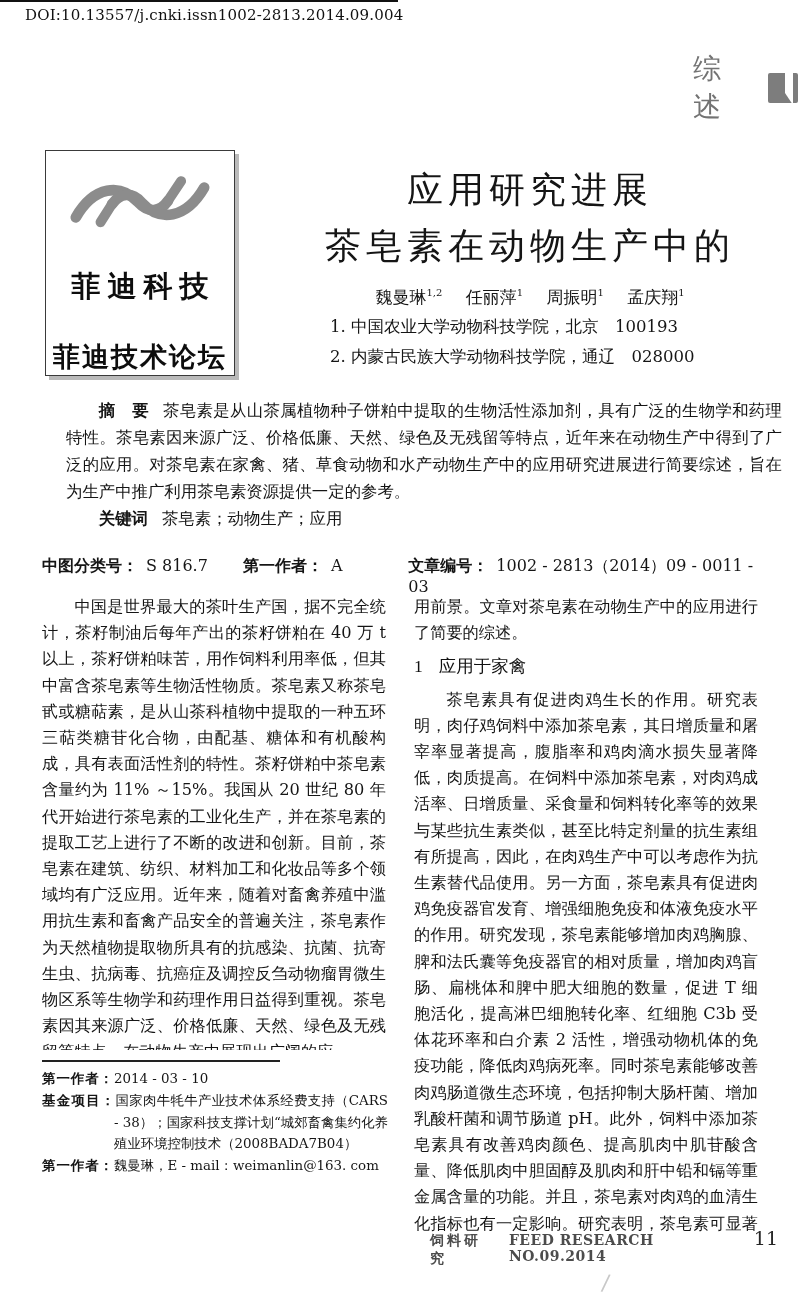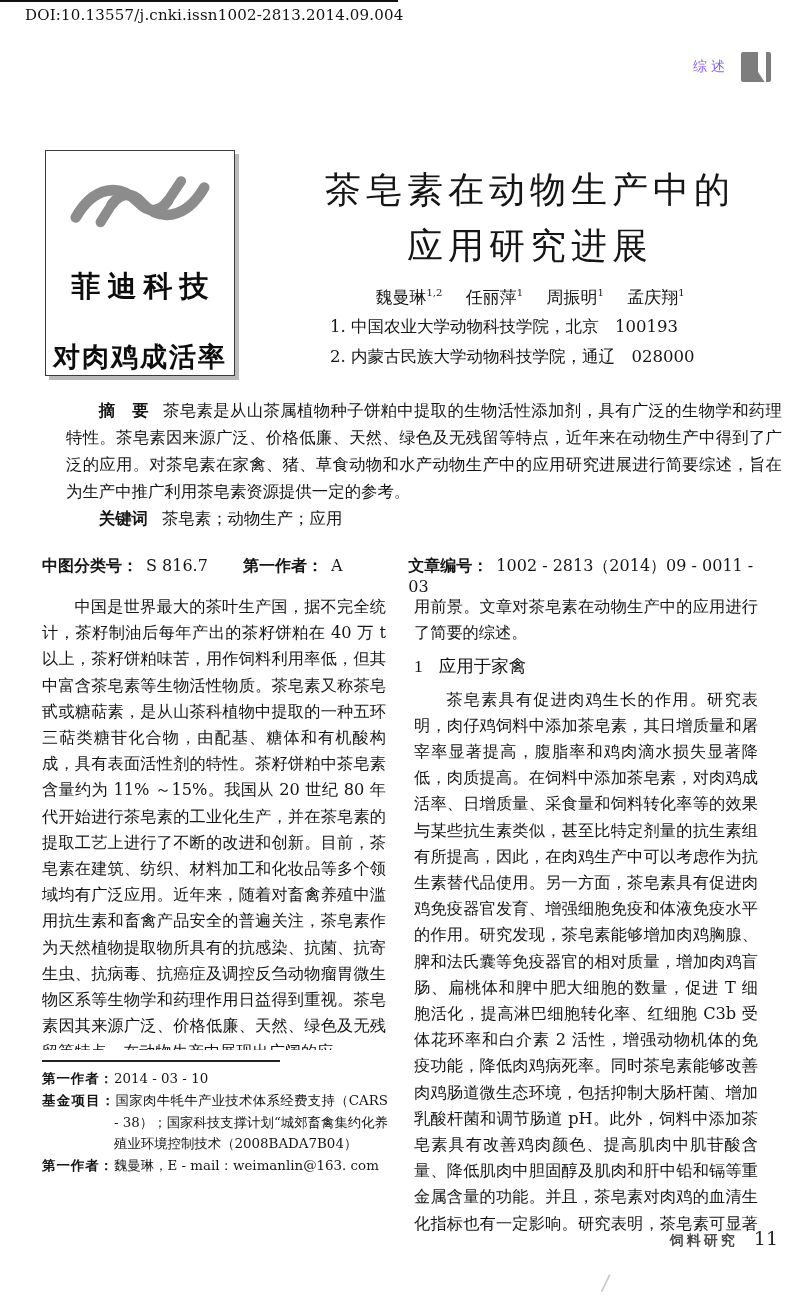--- a/index.html
+++ b/index.html
@@ -4,21 +4,21 @@
 <style>
   html,body{margin:0;padding:0;background:#ffffff;}
   .page{
     position:relative;width:800px;height:1300px;background:#fff;
     font-family:"DejaVu Serif","Liberation Serif",serif;
     color:#1c1c1c;overflow:hidden;
   }
   .top-rule{position:absolute;left:0;top:0;width:398px;height:2px;background:#111;}
   .doi{position:absolute;left:25px;top:6px;font-size:15px;letter-spacing:0.2px;color:#111;}
   .category{position:absolute;left:693px;top:50px;display:flex;align-items:center;gap:12px;}
-  .category-text{font-size:14px;color:#8b5cf6;letter-spacing:4px;font-family:Liberation Mono, monospace;}
+  .category-text{font-size:28px;color:#737373;letter-spacing:4px;font-family:Liberation Mono, monospace;}
   .category-icon svg{display:block;}
   .logo-box{
     position:absolute;left:45px;top:150px;width:190px;height:226px;
     border:1.5px solid #3a3a3a;background:#fff;
     box-shadow:4px 4px 0 rgba(130,130,130,0.55);
     display:flex;flex-direction:column;align-items:center;justify-content:flex-start;
     padding-top:10px;box-sizing:border-box;gap:23px;
   }
   .logo-swoosh{margin-top:2px;}
   .logo-cn{font-family:"Liberation Sans","DejaVu Sans",sans-serif;font-weight:bold;
@@ -87,26 +87,26 @@
       <g fill="none" stroke="#8c8c8c" stroke-width="13" stroke-linecap="round">
         <path d="M 8 66 C 30 28, 62 24, 84 48 C 96 61, 110 60, 120 46"></path>
         <path d="M 164 30 C 142 68, 110 72, 88 48 C 76 35, 62 36, 52 50"></path>
       </g>
       <g stroke="#8c8c8c" stroke-width="12" stroke-linecap="round">
         <line x1="120" y1="46" x2="136" y2="22"></line>
         <line x1="52" y1="50" x2="38" y2="72"></line>
       </g>
     </svg>
     <div class="logo-cn">菲迪科技</div>
-    <div class="logo-forum">对肉鸡成活率</div>
+    <div class="logo-forum">菲迪技术论坛</div>
   </div>
 
   <div class="title">
+    <div>应用研究进展</div>
     <div>茶皂素在动物生产中的</div>
-    <div>应用研究进展</div>
   </div>
 
   <div class="authors">
     <span class="author"><span>魏曼琳</span><sup>1,2</sup></span>
     <span class="author"><span>任丽萍</span><sup>1</sup></span>
     <span class="author"><span>周振明</span><sup>1</sup></span>
     <span class="author"><span>孟庆翔</span><sup>1</sup></span>
   </div>
 
   <div class="affs">
@@ -138,18 +138,19 @@
   </div>
 
   <div class="col col-right">
     <p class="noindent">用前景。文章对茶皂素在动物生产中的应用进行了简要的综述。</p>
     <h2 class="sec"><span class="secno">1</span><span class="sectitle">应用于家禽</span></h2>
     <p class="indent">茶皂素具有促进肉鸡生长的作用。研究表明，肉仔鸡饲料中添加茶皂素，其日增质量和屠宰率显著提高，腹脂率和鸡肉滴水损失显著降低，肉质提高。在饲料中添加茶皂素，对肉鸡成活率、日增质量、采食量和饲料转化率等的效果与某些抗生素类似，甚至比特定剂量的抗生素组有所提高，因此，在肉鸡生产中可以考虑作为抗生素替代品使用。另一方面，茶皂素具有促进肉鸡免疫器官发育、增强细胞免疫和体液免疫水平的作用。研究发现，茶皂素能够增加肉鸡胸腺、脾和法氏囊等免疫器官的相对质量，增加肉鸡盲肠、扁桃体和脾中肥大细胞的数量，促进 T 细胞活化，提高淋巴细胞转化率、红细胞 C3b 受体花环率和白介素 2 活性，增强动物机体的免疫功能，降低肉鸡病死率。同时茶皂素能够改善肉鸡肠道微生态环境，包括抑制大肠杆菌、增加乳酸杆菌和调节肠道 pH。此外，饲料中添加茶皂素具有改善鸡肉颜色、提高肌肉中肌苷酸含量、降低肌肉中胆固醇及肌肉和肝中铅和镉等重金属含量的功能。并且，茶皂素对肉鸡的血清生化指标也有一定影响。研究表明，茶皂素可显著提高肉鸡血</p>
   </div>
 
   <div class="page-footer">
     <span class="jcn">饲料研究</span>
+    <span class="jen">FEED RESEARCH NO.09.2014</span>
     <span class="pno">11</span>
   </div>
 
   <span class="slash">/</span>
 
 </div>
 
 </body></html>

